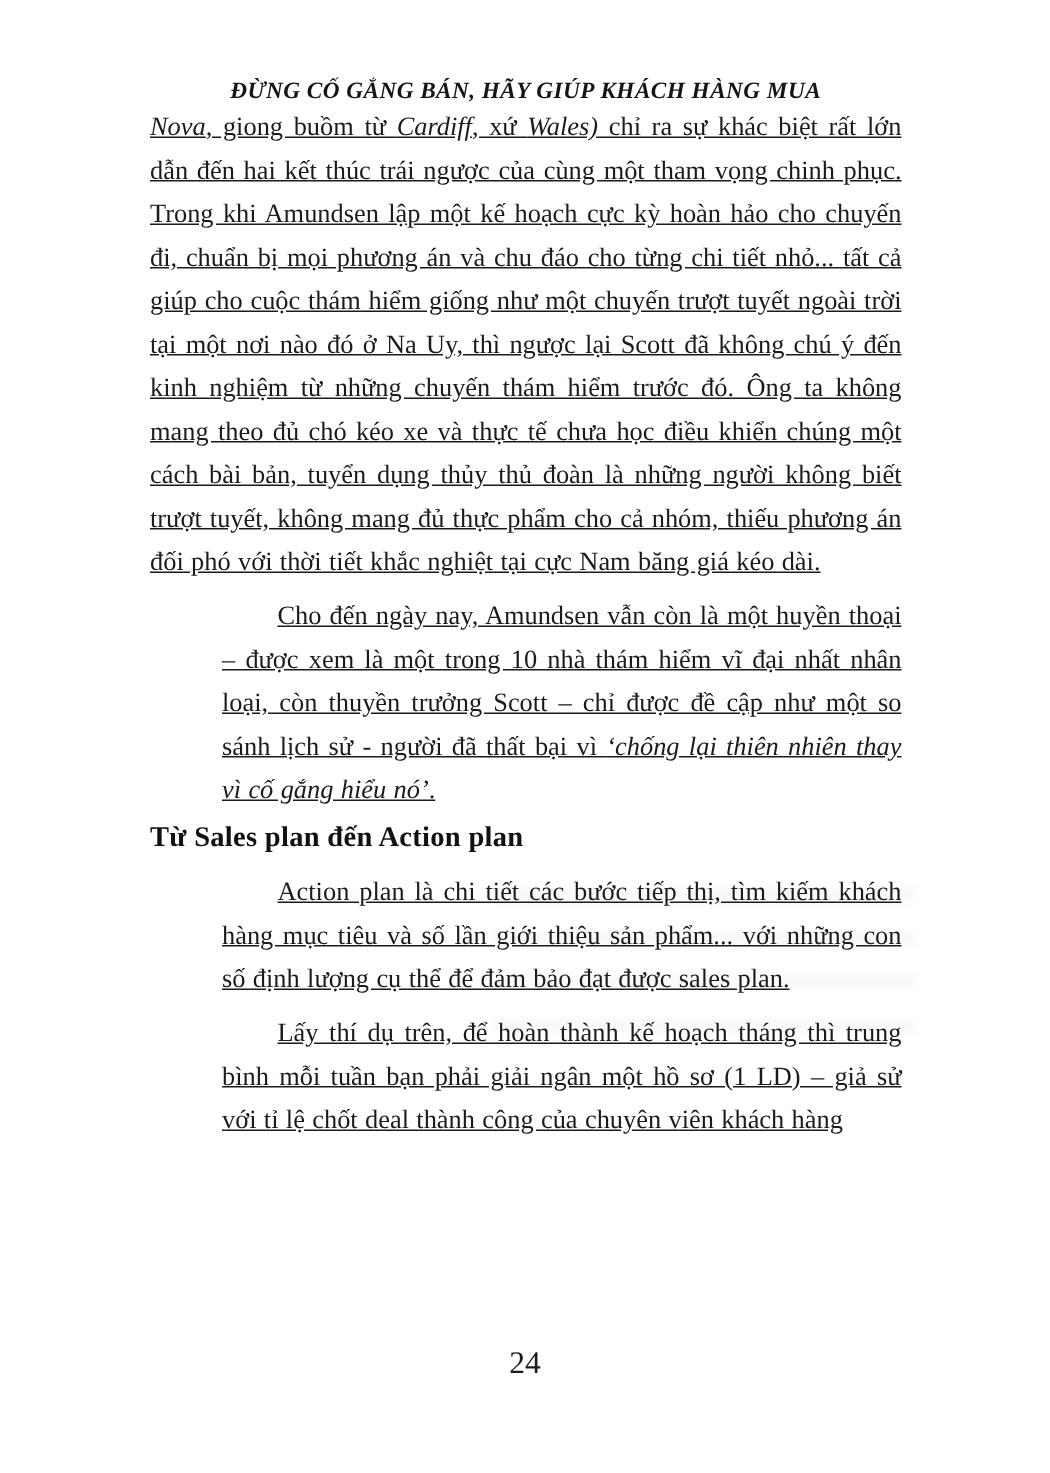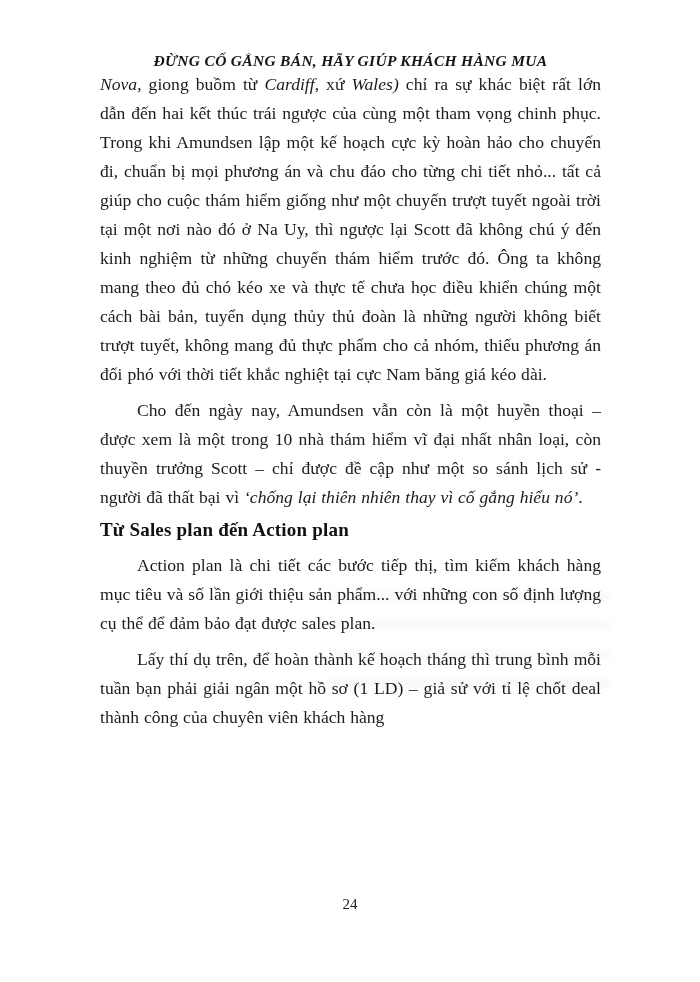--- a/index.html
+++ b/index.html
@@ -32,43 +32,44 @@
   }
 
   .text-block { position: relative; z-index: 2; }
 
   .para {
     font-size: 17.6px;
     line-height: 29px;
     text-align: justify;
     margin-bottom: 7px;
     word-spacing: 0.5px;
+    text-decoration: underline;
   }
 
-  .para.indent { text-indent: 37px; }
+  .para.indent { text-indent: 37px; margin-left: 48px; }
 
   .it { font-style: italic; }
 
   .section-heading {
     font-size: 19px;
     font-weight: bold;
     letter-spacing: 0.2px;
     margin: 0 0 10px 0;
     color: #111111;
     position: relative;
     z-index: 2;
   }
 
   .page-number {
     position: absolute;
     top: 896px;
     left: 0;
     width: 100%;
     text-align: center;
-    font-size: 15px;
+    font-size: 21px;
     color: #1b1b1b;
   }
 
   
   .bleed-smudge {
     position: absolute;
     top: 592px;
     left: 330px;
     width: 280px;
     height: 105px;

